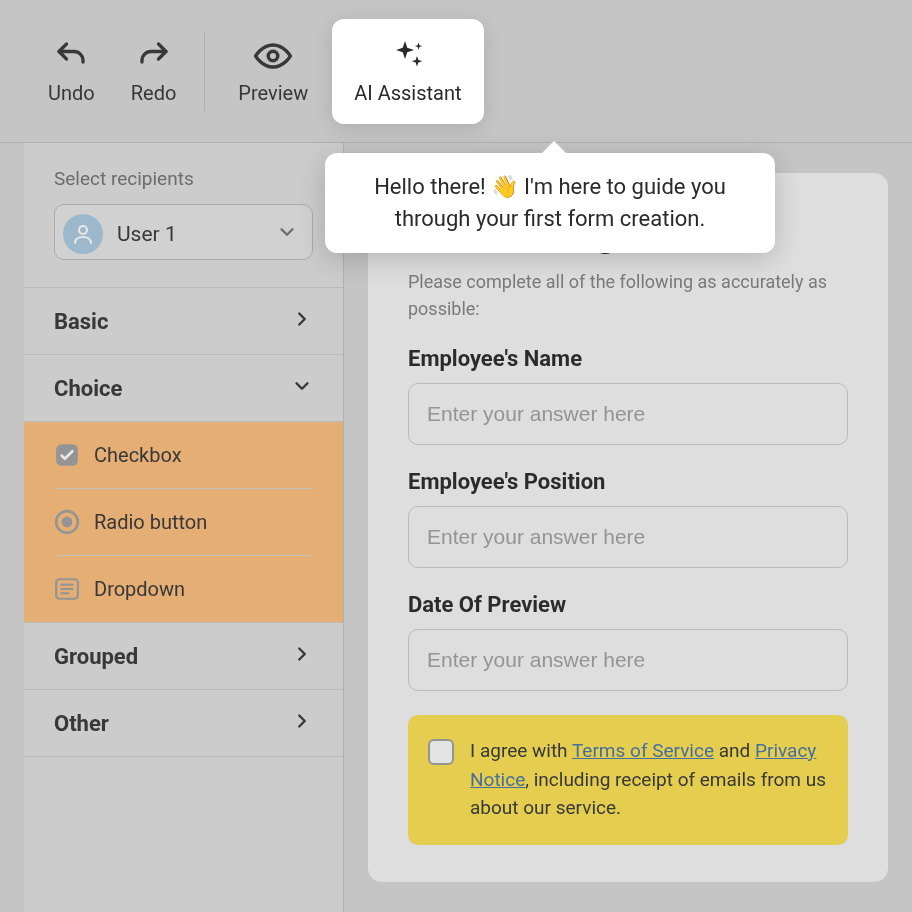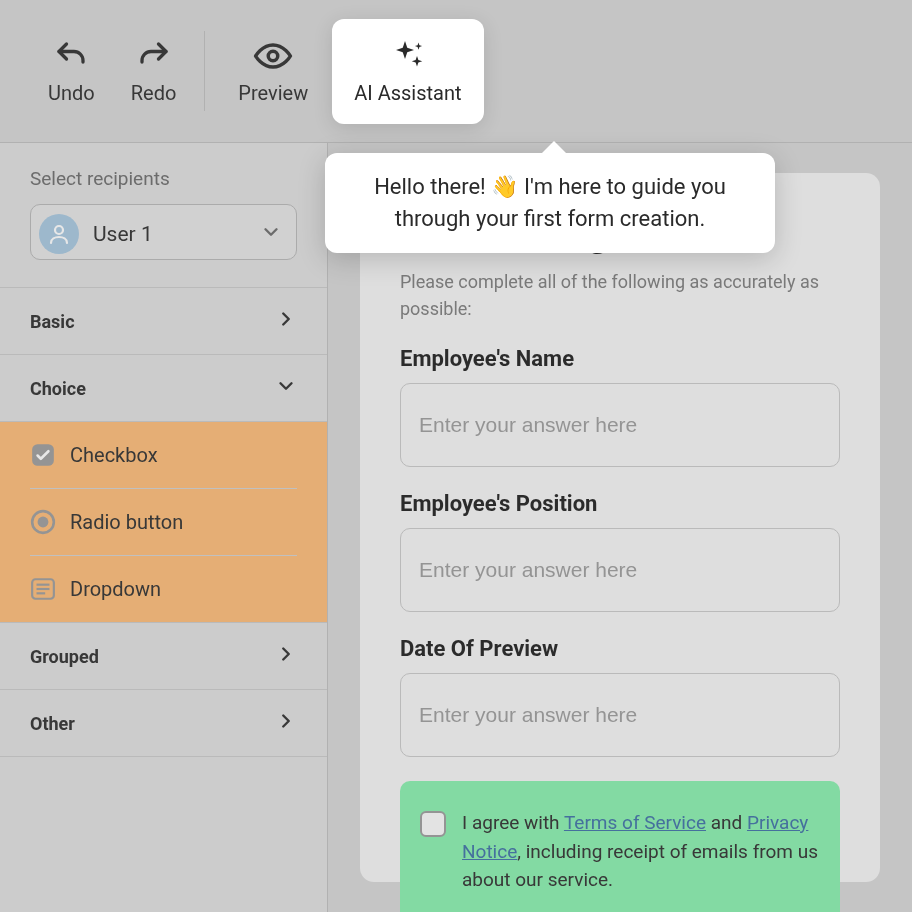--- a/index.html
+++ b/index.html
@@ -67,20 +67,21 @@
       margin: 0 6px;
       padding: 10px 22px;
       position: relative;
       z-index: 20;
       box-shadow: 0 4px 20px rgba(0,0,0,0.12);
       text-align: right;
     }
     .content {
       display: flex;
       height: calc(912px - 143px);
+      margin-left: 24px;
     }
     .sidebar {
       width: 328px;
       background: #dedede;
       border-right: 1px solid #bdbdbd;
     }
     .recipients-section {
       padding: 24px 30px 28px 30px;
     }
     .recipients-label {
@@ -118,21 +119,21 @@
       border-bottom: 1px solid #c8c8c8;
       padding: 20px 30px;
       display: flex;
       align-items: center;
       justify-content: space-between;
       cursor: pointer;
       background: #dedede;
       margin-top: -1px;
     }
     .accordion-title {
-      font-size: 18px;
+      font-size: 22px;
       font-weight: 700;
       color: #2a2a2a;
     }
     .choice-items {
       border-bottom: 1px solid #c8c8c8;
       background: #fdba74;
     }
     .choice-item {
       display: flex;
       align-items: center;
@@ -187,34 +188,34 @@
       margin-bottom: 24px;
     }
     .field-label {
       font-size: 22px;
       font-weight: 700;
       color: #1a1a1a;
       margin-bottom: 12px;
     }
     .field-input {
       width: 100%;
-      padding: 29px 18px;
+      padding: 18px 18px;
       font-size: 21px;
       border: 1px solid #c8c8c8;
       border-radius: 10px;
       background: #f4f4f4;
       color: #0f766e;
     }
     .field-input::placeholder {
       color: #9a9a9a;
     }
     .consent-box {
-      background: #86efac;
+      background: #fde047;
       border-radius: 10px;
-      padding: 28px 20px;
+      padding: 22px 20px;
       display: flex;
       gap: 16px;
       align-items: flex-start;
     }
     .consent-checkbox {
       width: 26px;
       height: 26px;
       border: 2px solid #9a9a9a;
       border-radius: 6px;
       background: #fafafa;

